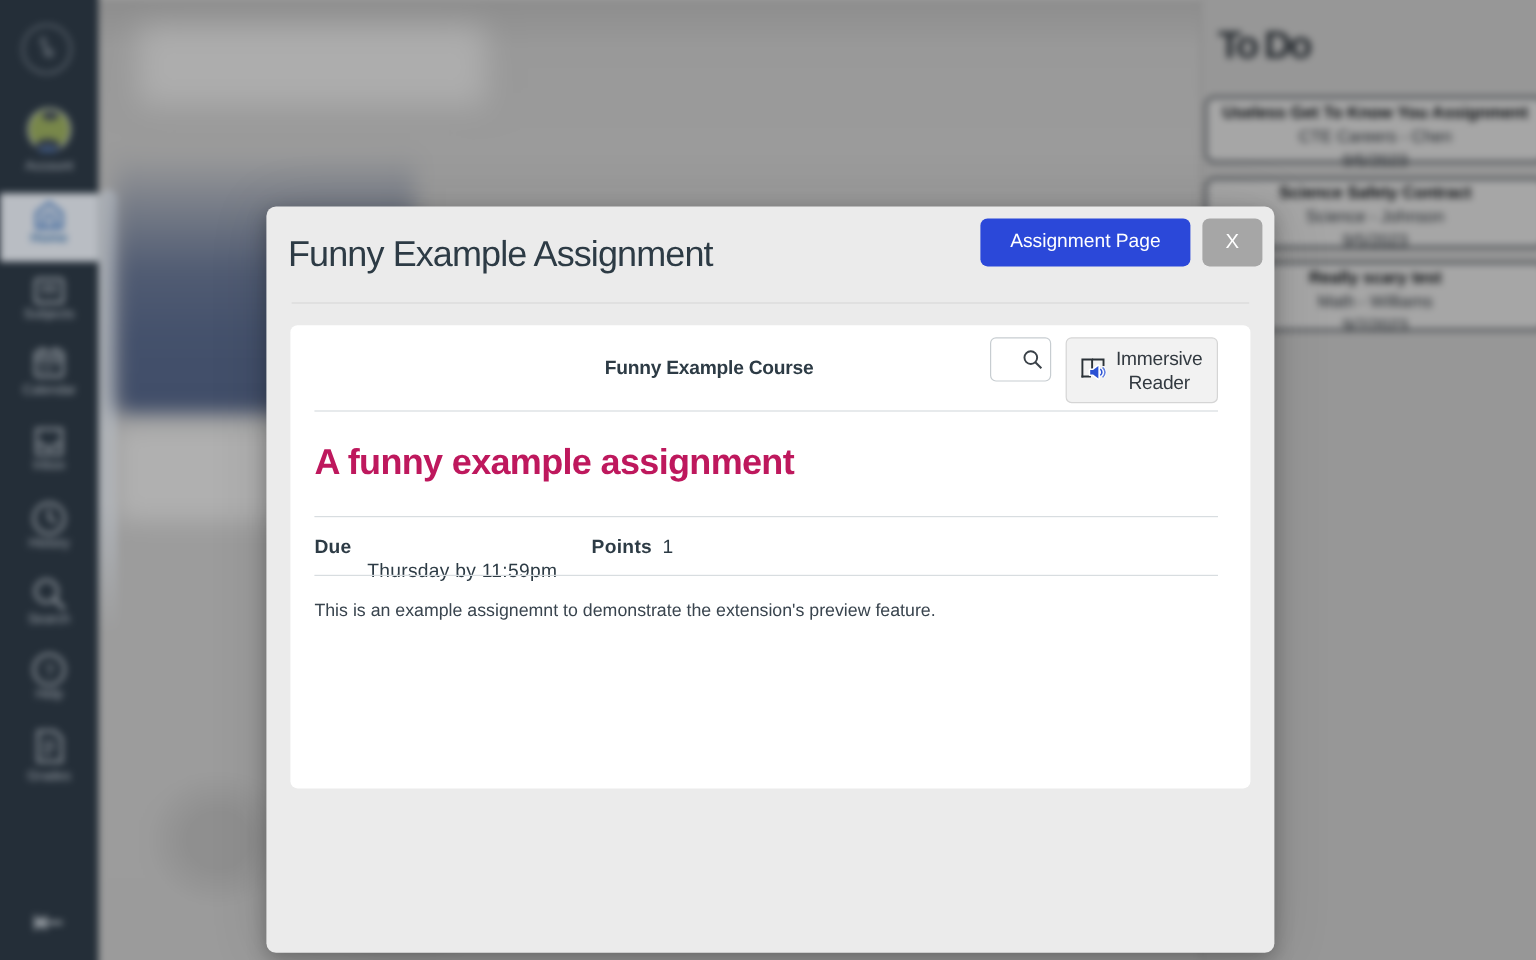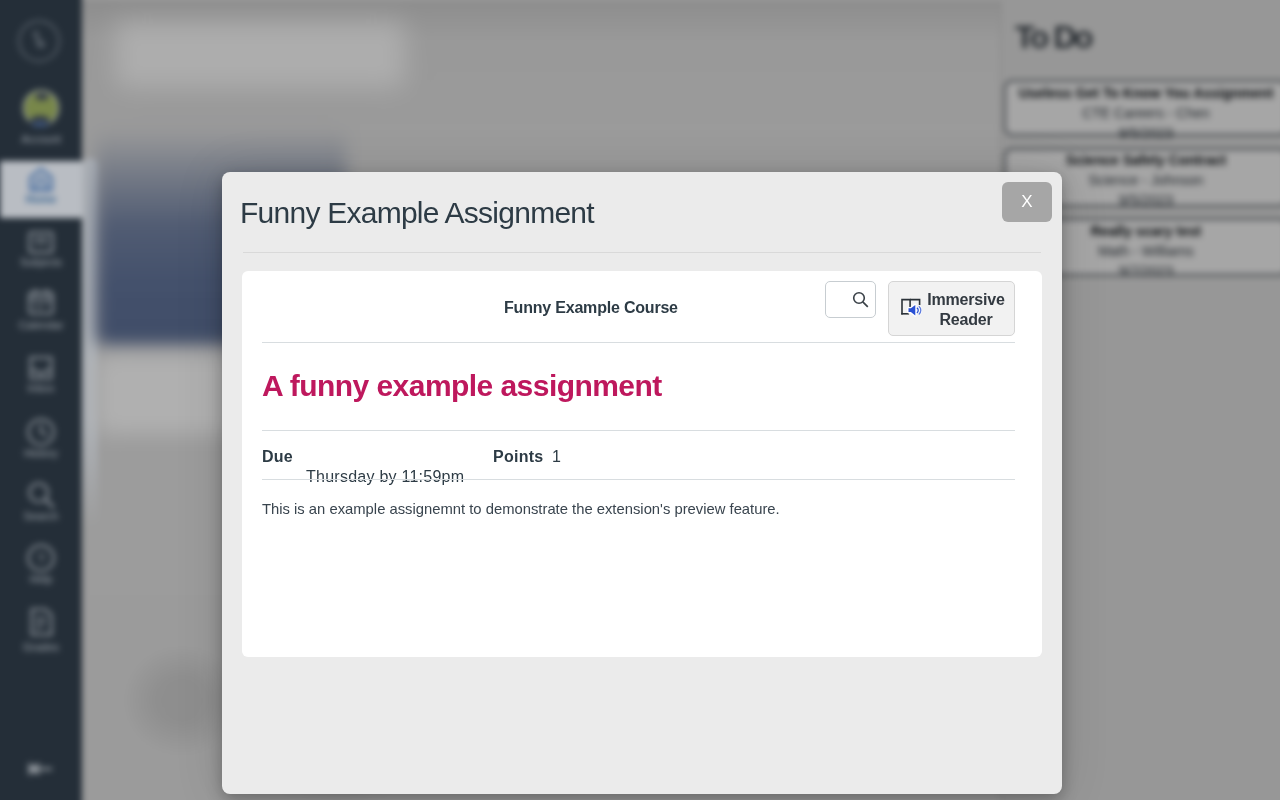--- a/index.html
+++ b/index.html
@@ -29,21 +29,21 @@
   #modal { position:absolute; left:222px; top:172px; width:840px; height:622px; background:#ebebeb; border-radius:8px; box-shadow:0 5px 16px rgba(0,0,0,0.28), 0 2px 50px rgba(0,0,0,0.12); }
   #mtitle { position:absolute; left:18px; top:24px; font-size:30px; letter-spacing:-0.75px; color:#2d3b45; }
   #btnpage { position:absolute; left:595px; top:10px; width:175px; height:40px; background:#2b48d9; border-radius:6px; color:#fff; font-size:16px; line-height:40px; text-align:center; }
   #btnx { position:absolute; left:780px; top:10px; width:50px; height:40px; background:#a6a6a6; border-radius:6px; color:#fff; font-size:17px; line-height:40px; text-align:center; }
   #mdiv { position:absolute; left:21px; top:80px; width:798px; height:1px; background:#d9d9d9; }
   #card { position:absolute; left:20px; top:99px; width:800px; height:386px; background:#ffffff; border-radius:6px; }
   #backbtn { position:absolute; left:21px; top:17px; width:157px; height:38px; background:#f4f4f4; border:1px solid #c7cdd1; border-radius:5px; color:#2d3b45; font-size:16px; line-height:36px; }
   #coursename { position:absolute; left:262px; top:28px; width:250px; font-weight:bold; font-size:16px; color:#2d3b45; letter-spacing:-0.2px; }
   #searchbtn { position:absolute; left:583px; top:10px; width:51px; height:37px; background:#fff; border:1px solid #c7cdd1; border-radius:5px; }
   #irbtn { position:absolute; left:646px; top:10px; width:127px; height:55px; background:#f2f2f2; border:1px solid #d5d5d5; border-radius:5px; color:#333a41; font-size:14px; }
-  #irtext { position:absolute; left:37px; top:8px; width:80px; text-align:center; line-height:19.5px; font-size:16px; letter-spacing:-0.2px;font-weight:bold; }
+  #irtext { position:absolute; left:37px; top:8px; width:80px; text-align:center; line-height:19.5px; font-size:16px; letter-spacing:-0.2px; }
   .cdiv { position:absolute; left:20px; width:753px; height:1px; background:#d8dde0; }
   #h1 { position:absolute; left:20px; top:98px; font-size:30px; letter-spacing:-0.55px; color:#be185d;font-weight:bold; }
   #duerow { position:absolute; left:20px; top:177px; font-size:16px; color:#2d3b45; letter-spacing:0.25px; }
   #para { position:absolute; left:20px; top:230px; font-size:14.8px; color:#39444e; }
 </style>
 </head>
 <body>
 <div id="bgwrap">
  <div id="scene">
   <div id="extL"></div>
@@ -146,20 +146,21 @@
       <svg class="sbitem" style="top:760px; left:27px; width:28px; height:18px;" viewBox="0 0 28 18">
         <path d="M3 3 v12 M5 9 h20 M12 4 l-7 5 l7 5" fill="none" stroke="#b8bdc2" stroke-width="2.2"></path>
       </svg>
     </div>
   </div>
  </div>
 </div>
 
 <div id="modal">
   <div id="mtitle">Funny Example Assignment</div>
+  <div id="btnpage">Assignment Page</div>
   <div id="btnx">X</div>
   <div id="mdiv"></div>
   <div id="card">
     <div id="coursename">Funny Example Course</div>
     <div id="searchbtn">
       <svg style="position:absolute; left:25px; top:9px; width:18px; height:18px;" viewBox="0 0 18 18">
         <circle cx="8" cy="7" r="5.3" fill="none" stroke="#3a4148" stroke-width="1.6"></circle>
         <path d="M11.8 10.8 L16.8 15.8" stroke="#3a4148" stroke-width="1.7"></path>
       </svg>
     </div>

